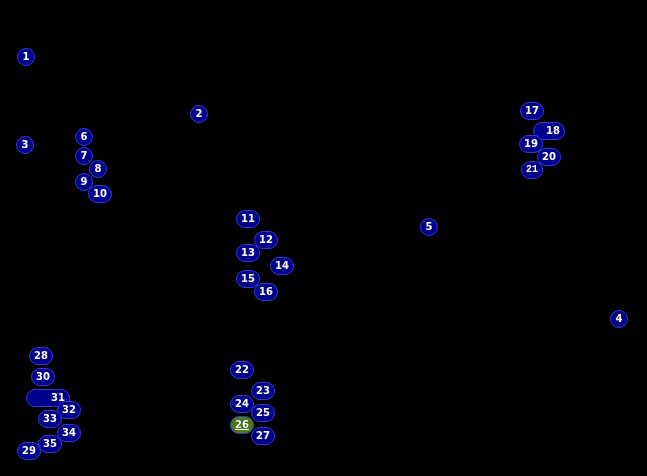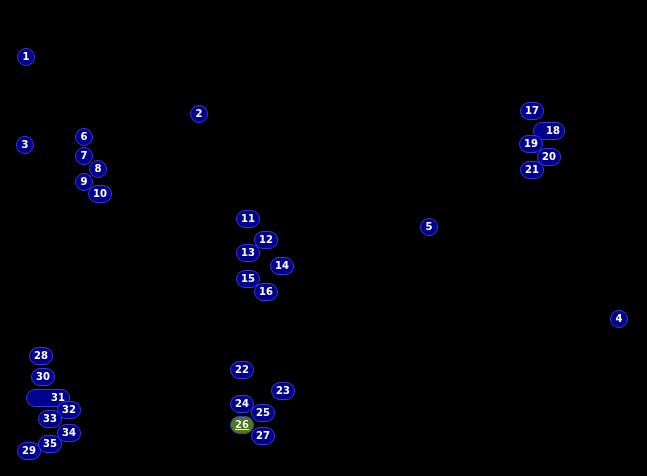--- a/index.html
+++ b/index.html
@@ -59,23 +59,23 @@
     <div class="mark-badge" style="left: 248px; top: 219px; background: rgb(0, 0, 143); border-color: rgb(58, 58, 206); color: rgb(255, 255, 255);">11</div>
     <div class="mark-badge" style="left: 266px; top: 240px; background: rgb(0, 0, 143); border-color: rgb(58, 58, 206); color: rgb(255, 255, 255);">12</div>
     <div class="mark-badge" style="left: 248px; top: 253px; background: rgb(0, 0, 143); border-color: rgb(58, 58, 206); color: rgb(255, 255, 255);">13</div>
     <div class="mark-badge" style="left: 282px; top: 266px; background: rgb(0, 0, 143); border-color: rgb(58, 58, 206); color: rgb(255, 255, 255);">14</div>
     <div class="mark-badge" style="left: 248px; top: 279px; background: rgb(0, 0, 143); border-color: rgb(58, 58, 206); color: rgb(255, 255, 255);">15</div>
     <div class="mark-badge" style="left: 266px; top: 292px; background: rgb(0, 0, 143); border-color: rgb(58, 58, 206); color: rgb(255, 255, 255);">16</div>
     <div class="mark-badge" style="left: 532px; top: 111px; background: rgb(0, 0, 143); border-color: rgb(58, 58, 206); color: rgb(255, 255, 255);">17</div>
     <div class="mark-badge" style="left: 549px; top: 131px; background: rgb(0, 0, 143); border-color: rgb(58, 58, 206); color: rgb(255, 255, 255); padding-left: 12px;">18</div>
     <div class="mark-badge" style="left: 531px; top: 144px; background: rgb(0, 0, 143); border-color: rgb(58, 58, 206); color: rgb(255, 255, 255);">19</div>
     <div class="mark-badge" style="left: 549px; top: 157px; background: rgb(0, 0, 143); border-color: rgb(58, 58, 206); color: rgb(255, 255, 255);">20</div>
-    <div class="mark-badge" style="left: 532px; top: 170px; background: rgb(0, 0, 143); border-color: rgb(58, 58, 206); color: rgb(255, 255, 255);">21</div>
+    <div class="mark-badge" style="left: 532px; top: 170px; background: rgb(0, 0, 143); border-color: rgb(58, 58, 206); color: rgb(255, 255, 255); font-family: Liberation Mono, monospace;">21</div>
     <div class="mark-badge" style="left: 242px; top: 370px; background: rgb(0, 0, 143); border-color: rgb(58, 58, 206); color: rgb(255, 255, 255);">22</div>
-    <div class="mark-badge" style="left: 263px; top: 391px; background: rgb(0, 0, 143); border-color: rgb(58, 58, 206); color: rgb(255, 255, 255); margin-left: 20px;">23</div>
+    <div class="mark-badge" style="left: 263px; top: 391px; background: rgb(0, 0, 143); border-color: rgb(58, 58, 206); color: rgb(255, 255, 255);">23</div>
     <div class="mark-badge" style="left: 242px; top: 404px; background: rgb(0, 0, 143); border-color: rgb(58, 58, 206); color: rgb(255, 255, 255);">24</div>
     <div class="mark-badge" style="left: 263px; top: 413px; background: rgb(0, 0, 143); border-color: rgb(58, 58, 206); color: rgb(255, 255, 255);">25</div>
     <div class="mark-badge" style="left: 242px; top: 425px; background: #4d7c0f; border-color: rgb(58, 58, 206); color: rgb(255, 255, 255); text-decoration: underline;">26</div>
     <div class="mark-badge" style="left: 263px; top: 436px; background: rgb(0, 0, 143); border-color: rgb(58, 58, 206); color: rgb(255, 255, 255);">27</div>
     <div class="mark-badge" style="left: 41px; top: 356px; background: rgb(0, 0, 143); border-color: rgb(58, 58, 206); color: rgb(255, 255, 255);">28</div>
     <div class="mark-badge" style="left: 29px; top: 451px; background: rgb(0, 0, 143); border-color: rgb(58, 58, 206); color: rgb(255, 255, 255);">29</div>
     <div class="mark-badge" style="left: 43px; top: 377px; background: rgb(0, 0, 143); border-color: rgb(58, 58, 206); color: rgb(255, 255, 255);">30</div>
     <div class="mark-badge" style="left: 48px; top: 398px; background: rgb(0, 0, 143); border-color: rgb(58, 58, 206); color: rgb(255, 255, 255); padding-left: 24px;">31</div>
     <div class="mark-badge" style="left: 69px; top: 410px; background: rgb(0, 0, 143); border-color: rgb(58, 58, 206); color: rgb(255, 255, 255);">32</div>
     <div class="mark-badge" style="left: 50px; top: 419px; background: rgb(0, 0, 143); border-color: rgb(58, 58, 206); color: rgb(255, 255, 255);">33</div>

